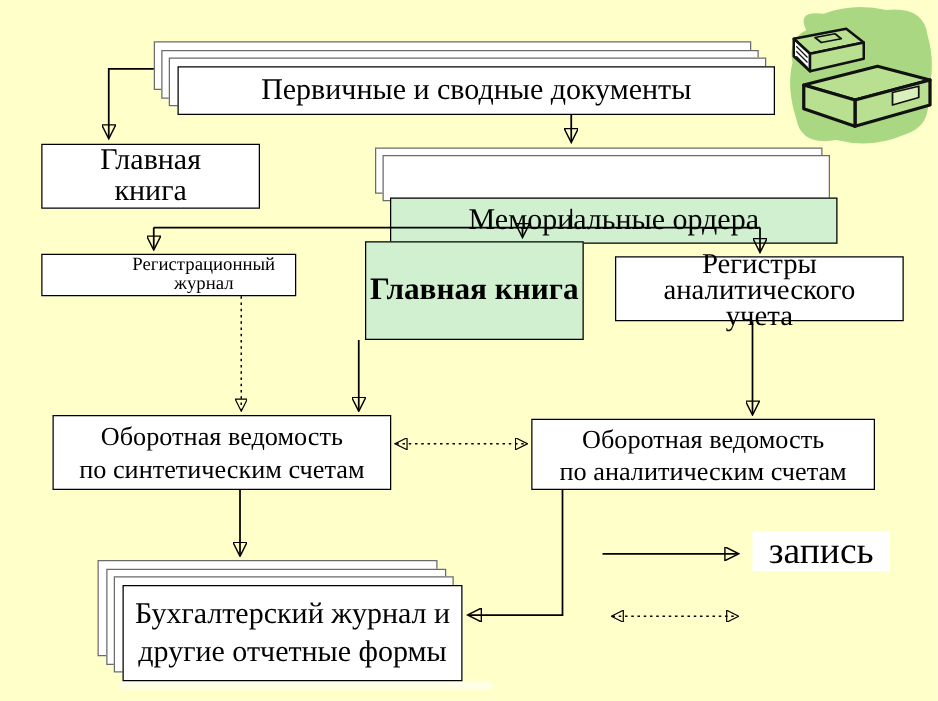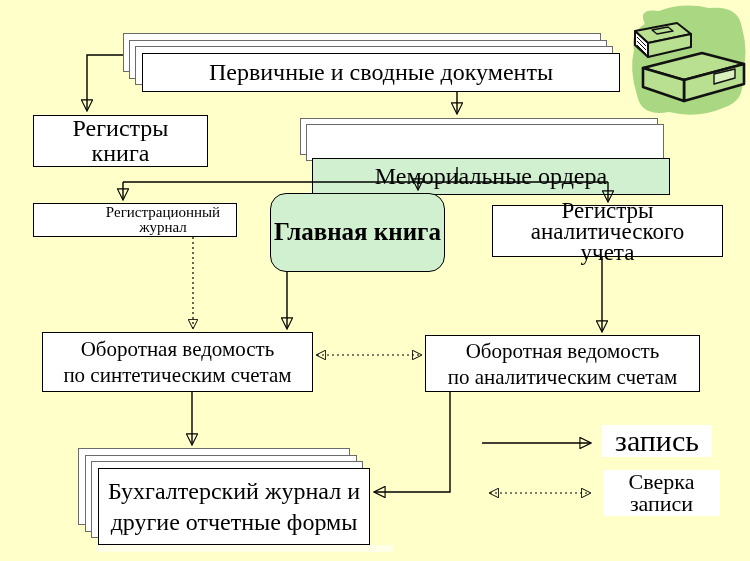--- a/index.html
+++ b/index.html
@@ -56,38 +56,38 @@
   <div class="stack" style="left:123px;top:33px;width:498px;height:60px;">
     <div class="layer" style="left:0;top:0;width:478px;height:39px;"></div>
     <div class="layer" style="left:6px;top:7px;width:478px;height:39px;"></div>
     <div class="layer" style="left:12px;top:13px;width:478px;height:39px;"></div>
     <div class="box" style="left:19px;top:20px;width:478px;height:39px;font-size:24px;">
       <span>Первичные и сводные документы</span>
     </div>
   </div>
 
   <div class="box" style="left:33px;top:115px;width:175px;height:52px;font-size:24px;line-height:25px;">
-    <span>Регистры</span>
+    <span>Главная</span>
     <span>книга</span>
   </div>
 
   <div class="stack" style="left:300px;top:118px;width:372px;height:51px;">
     <div class="layer" style="left:0;top:0;width:358px;height:37px;"></div>
     <div class="layer" style="left:6px;top:6px;width:358px;height:37px;"></div>
     <div class="box green" style="left:12px;top:12px;width:358px;height:37px;font-size:24px;margin-top:28px;">
       <span>Мемориальные ордера</span>
     </div>
   </div>
 
   <div class="box" style="left:33px;top:203px;width:204px;height:34px;font-size:15px;line-height:15px;padding-left:56px;">
     <span>Регистрационный</span>
     <span>журнал</span>
   </div>
 
-  <div class="box green" style="left:270px;top:193px;width:175px;height:79px;font-size:25px;font-weight:bold;border-radius:16px;">
+  <div class="box green" style="left:292px;top:193px;width:175px;height:79px;font-size:25px;font-weight:bold;">
     <span>Главная книга</span>
   </div>
 
   <div class="box" style="left:492px;top:205px;width:231px;height:52px;font-size:23px;line-height:21px;">
     <span>Регистры аналитического</span>
     <span>учета</span>
   </div>
 
   <div class="box" style="left:42px;top:332px;width:271px;height:60px;font-size:21px;line-height:26px;">
     <span>Оборотная ведомость</span>
@@ -105,24 +105,20 @@
     <div class="layer" style="left:13px;top:13px;width:272px;height:77px;"></div>
     <div class="box" style="left:20px;top:20px;width:272px;height:77px;font-size:24px;line-height:31px;">
       <span>Бухгалтерский журнал и</span>
       <span>другие отчетные формы</span>
     </div>
   </div>
 
   <div class="box plain" style="left:602px;top:425px;width:110px;height:32px;font-size:30px;">
     <span>запись</span>
   </div>
-  <div class="box plain" style="left:603px;top:470px;width:117px;height:46px;font-size:22px;line-height:22px;">
-    <span>Сверка</span>
-    <span>записи</span>
-  </div>
 
   <div class="blob-wrap" style="left:613px;top:0;width:137px;height:125px;">
     <svg width="137" height="125" viewBox="0 0 137 125">
       <path d="M32 24 Q24 8 46 11 Q70 2 96 8 Q126 5 129 28 Q136 52 129 76 Q133 101 110 108 Q84 119 56 112 Q28 117 24 95 Q16 70 21 50 Q17 32 32 24 Z" fill="#AAD882" stroke="none"></path>
 
       <g stroke="#111" stroke-width="2" stroke-linejoin="round">
         <polygon points="22,31 64,23 78,34 35,43" fill="#B9DF90"></polygon>
         <polygon points="22,31 35,43 35,57 22,45" fill="#FFFFFF"></polygon>
         <line x1="24" y1="37" x2="33" y2="46" stroke-width="1"></line>
         <line x1="24" y1="41" x2="33" y2="50" stroke-width="1"></line>

